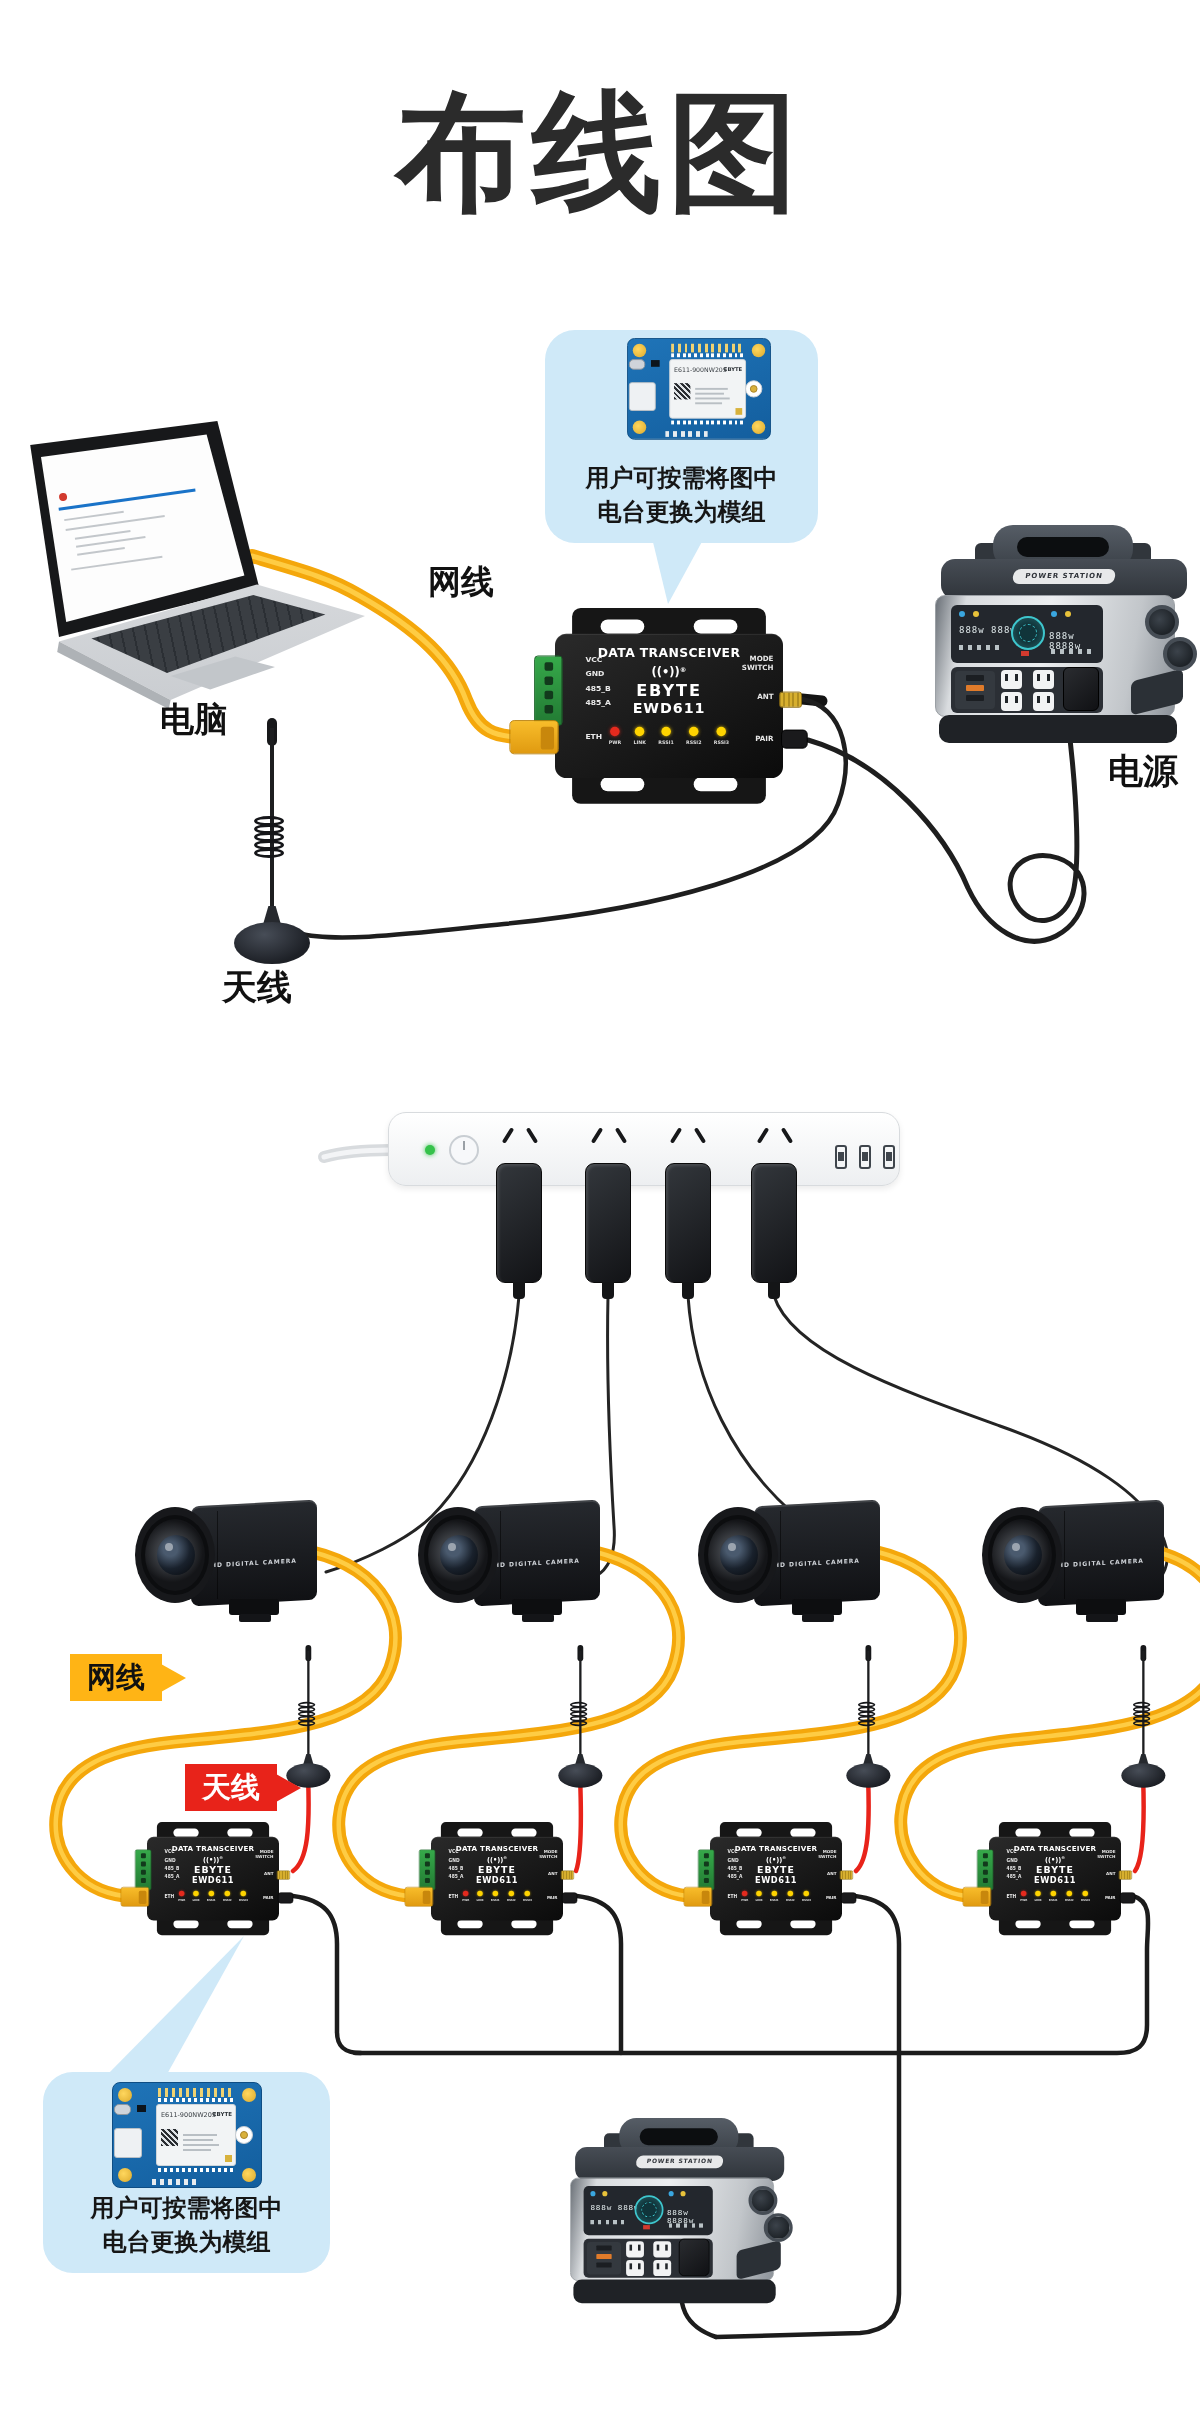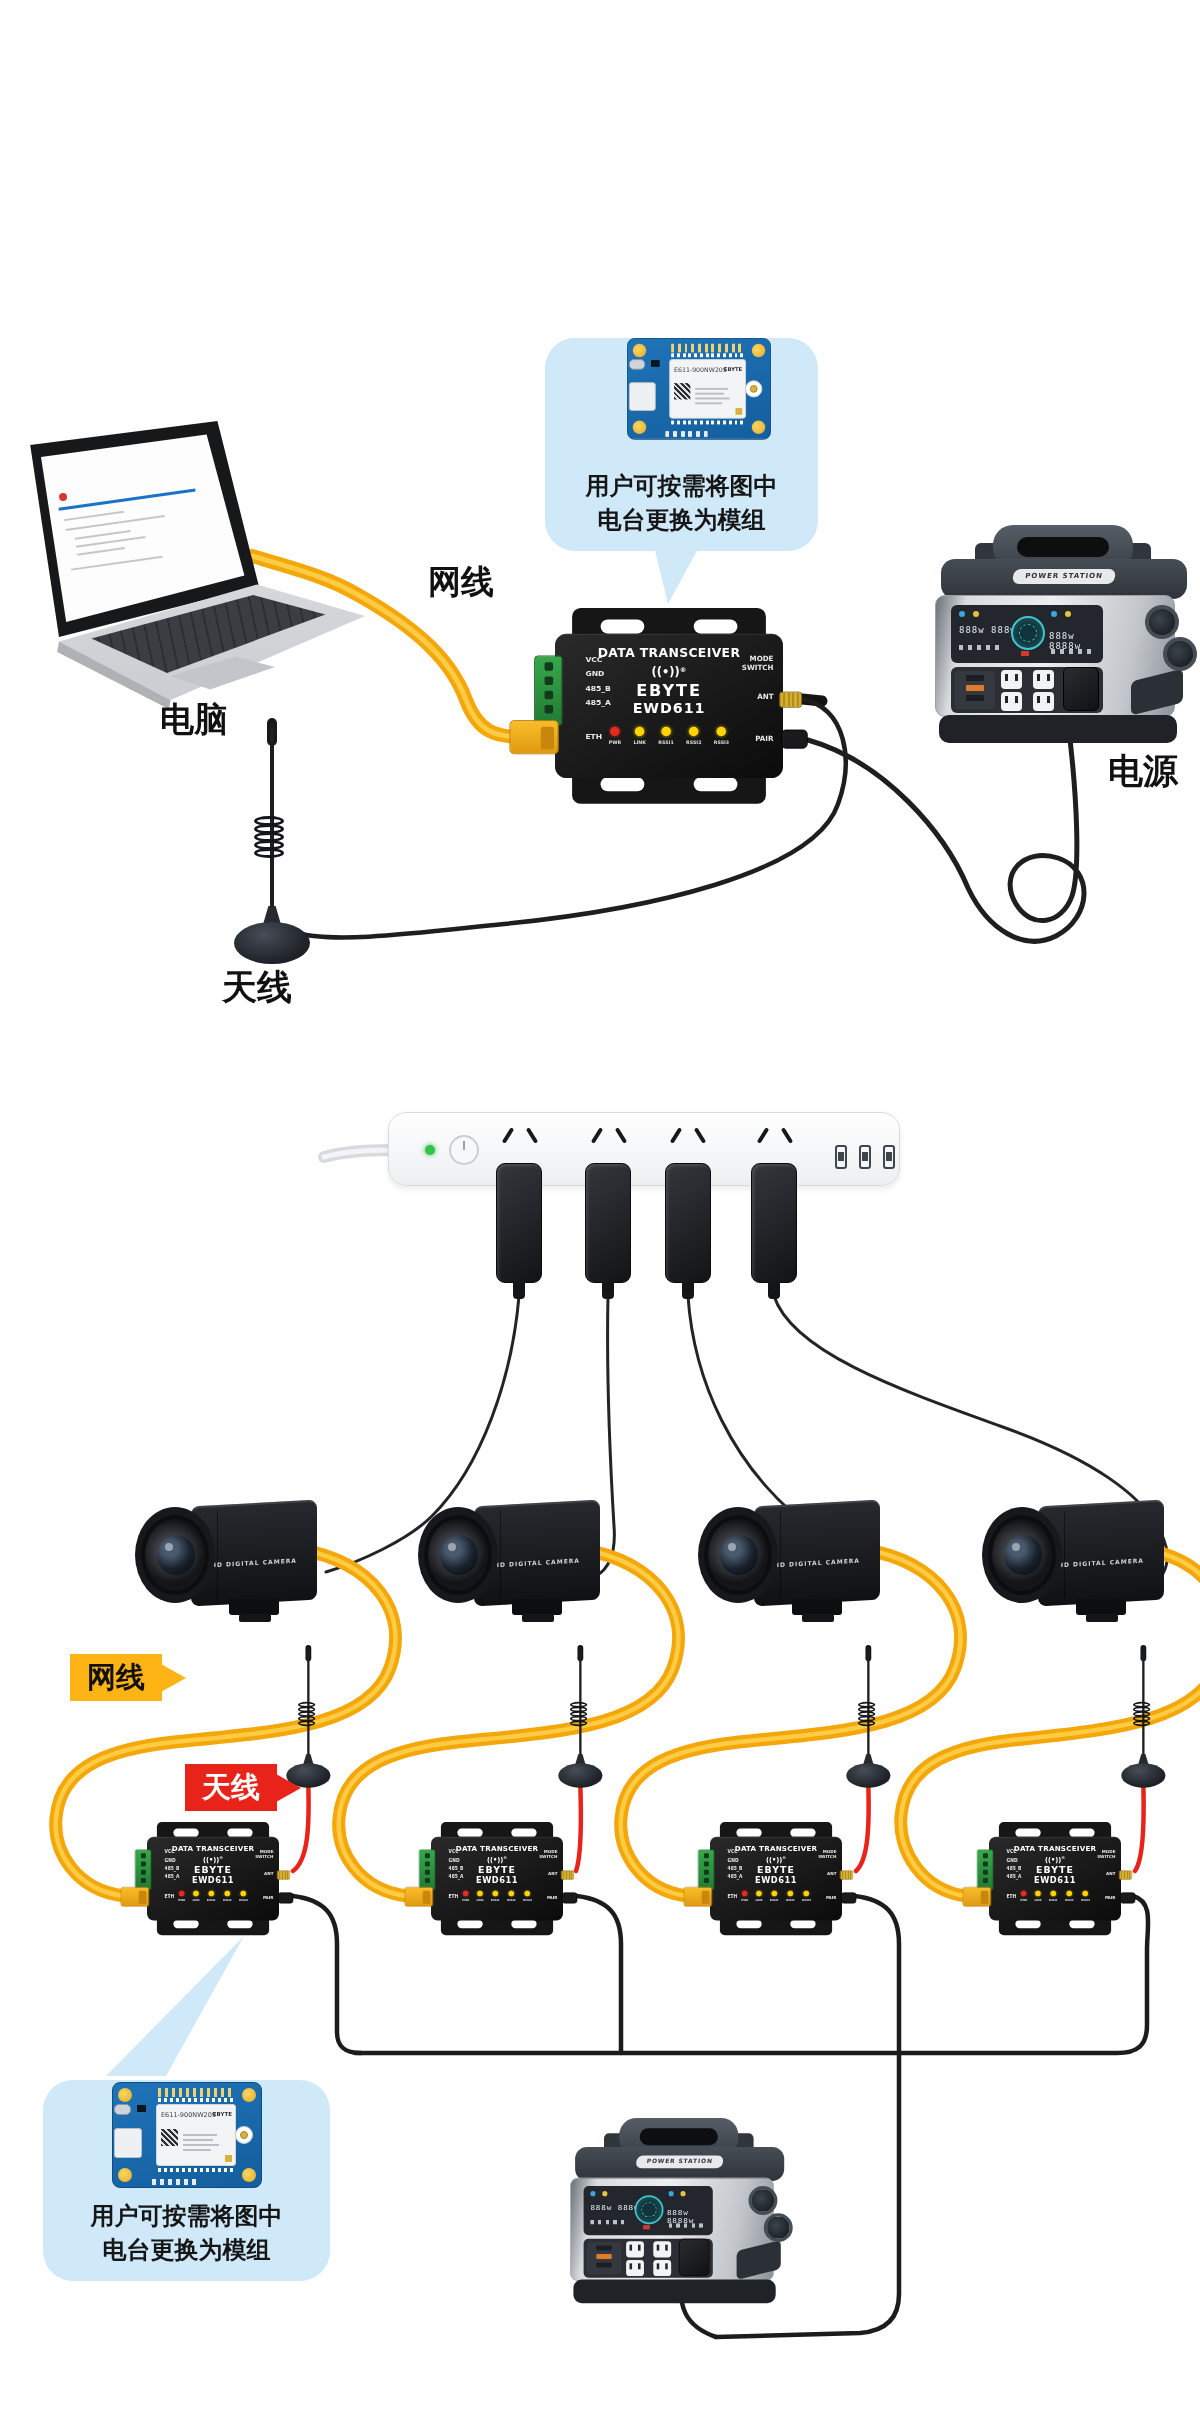--- a/index.html
+++ b/index.html
@@ -11,21 +11,21 @@
   
   .plain-label{position:absolute;color:#111;font-weight:600;z-index:4;white-space:nowrap;}
   
   .tag{position:absolute;height:47px;line-height:47px;padding:0 17px;font-size:29px;font-weight:700;z-index:4;white-space:nowrap;}
   .tag .tag-arrow{position:absolute;right:-24px;top:50%;margin-top:-14px;width:0;height:0;border-top:14px solid transparent;border-bottom:14px solid transparent;}
   #tag-ethernet{left:70px;top:1654px;background:#FFB415;color:#111;}
   #tag-ethernet .tag-arrow{border-left:25px solid #FFB415;}
   #tag-antenna{left:185px;top:1764px;background:#E8231A;color:#fff;}
   #tag-antenna .tag-arrow{border-left:25px solid #E8231A;}
   
-  .callout{position:absolute;background:#CFE9F8;border-radius:30px;z-index:2;margin-top:8px;}
+  .callout{position:absolute;background:#CFE9F8;border-radius:30px;z-index:2;}
   #callout-top{left:545px;top:330px;width:273px;height:213px;}
   #callout-bottom{left:43px;top:2072px;width:287px;height:201px;}
   .callout-text{position:absolute;left:0;right:0;bottom:14px;text-align:center;font-size:24px;line-height:34px;font-weight:700;color:#161616;}
   
   .mod{position:absolute;width:150px;height:106px;z-index:3;transform-origin:0 0;}
   .mod-board{position:absolute;inset:0;background:linear-gradient(160deg,#1f74b8,#135e9e);border-radius:8px;border:1px solid #0e4d84;}
   .mod-hole{position:absolute;width:14px;height:14px;border-radius:50%;background:radial-gradient(circle at 40% 40%,#ffd75e,#dca92c);}
   .mod-hole.h1{left:6px;top:6px}.mod-hole.h2{left:130px;top:6px}.mod-hole.h3{left:6px;top:86px}.mod-hole.h4{left:130px;top:86px}
   .mod-pins{position:absolute;left:46px;top:6px;width:76px;height:9px;background:repeating-linear-gradient(90deg,#f0d271 0 3px,transparent 3px 7px);}
   .mod-usb{position:absolute;left:2px;top:22px;width:17px;height:11px;background:#cfd4da;border:1px solid #8f979e;border-radius:5px;}
@@ -198,20 +198,21 @@
     <g>
       <path d="M 863 1549 C 939 1562 975 1612 955 1668 C 933 1728 837 1732 739 1742 C 663 1750 625 1772 621 1818 C 618 1852 641 1890 687 1896" stroke="#F4A70B" stroke-width="13" fill="none" stroke-linecap="round"></path>
       <path d="M 863 1549 C 939 1562 975 1612 955 1668 C 933 1728 837 1732 739 1742 C 663 1750 625 1772 621 1818 C 618 1852 641 1890 687 1896" stroke="#FFD24F" stroke-width="4.5" fill="none" stroke-linecap="round" opacity=".85"></path>
     </g>
     <g>
       <path d="M 1143 1549 C 1208 1560 1238 1606 1220 1662 C 1199 1724 1105 1730 1013 1740 C 940 1748 905 1770 901 1816 C 898 1850 921 1890 966 1896" stroke="#F4A70B" stroke-width="13" fill="none" stroke-linecap="round"></path>
       <path d="M 1143 1549 C 1208 1560 1238 1606 1220 1662 C 1199 1724 1105 1730 1013 1740 C 940 1748 905 1770 901 1816 C 898 1850 921 1890 966 1896" stroke="#FFD24F" stroke-width="4.5" fill="none" stroke-linecap="round" opacity=".85"></path>
     </g>
   </svg>
 
+  <div id="title">布线图</div>
 
   <div id="laptop">
     <div class="lt-screen"></div>
     <div class="lt-page"></div>
     <div class="lt-content">
       <span class="lc-logo"></span>
       <span class="lc-nav"></span>
       <span class="lc-line" style="left:4px;top:32px;width:60px"></span>
       <span class="lc-line" style="left:4px;top:42px;width:100px"></span>
       <span class="lc-line" style="left:12px;top:52px;width:56px"></span>

